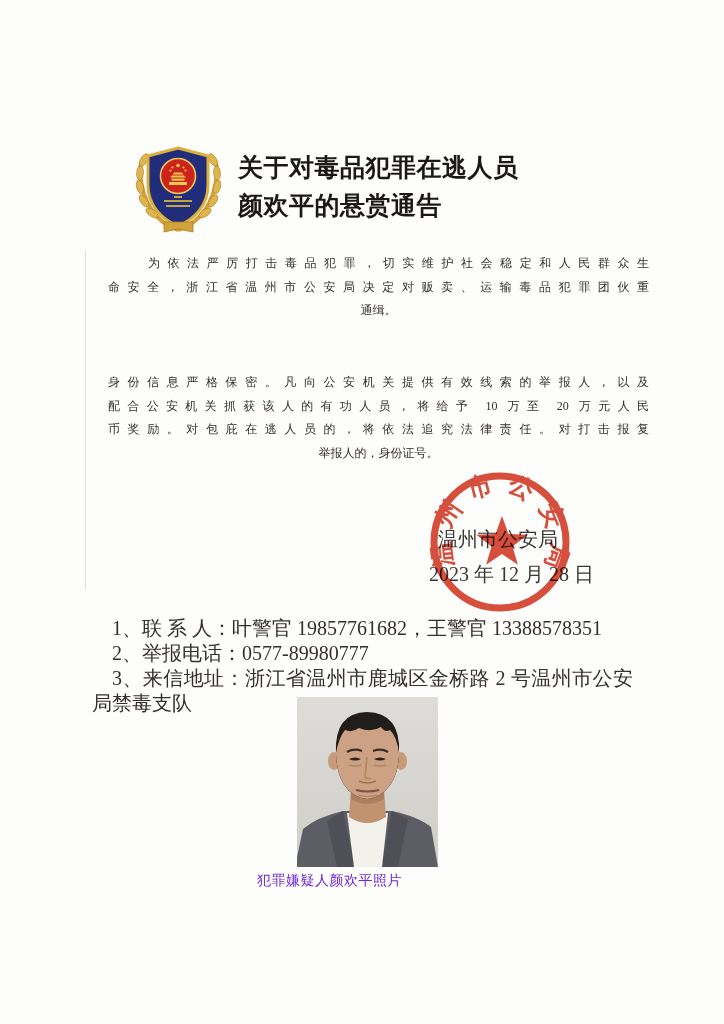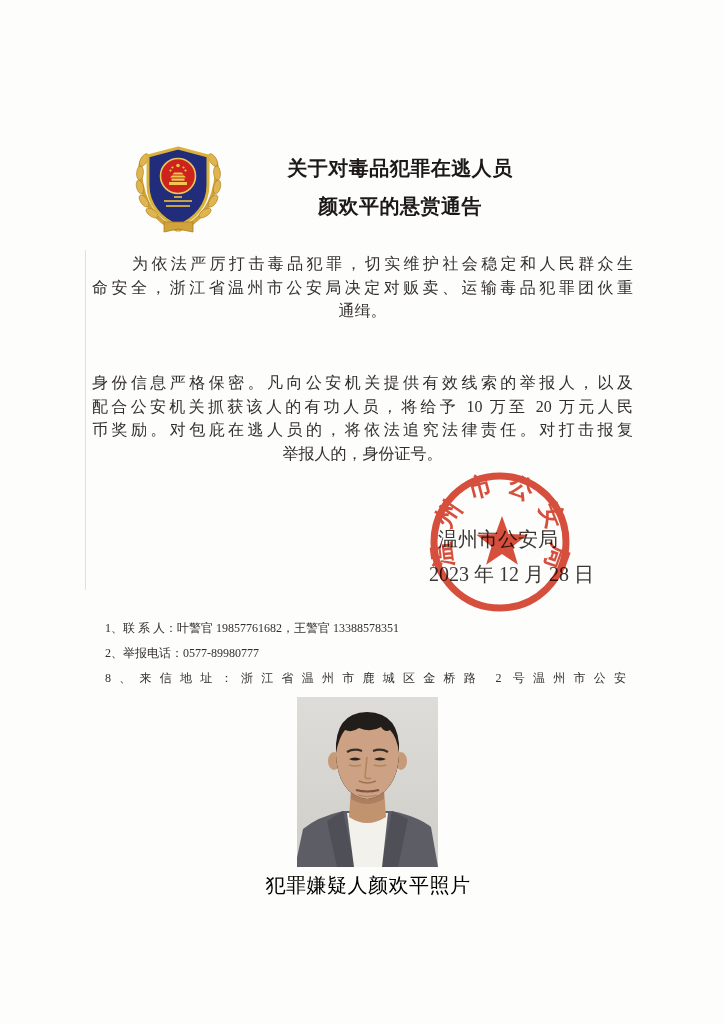--- a/index.html
+++ b/index.html
@@ -7,43 +7,43 @@
     position:relative;width:724px;height:1024px;background:#fdfdfc;overflow:hidden;
     font-family:"Liberation Serif","DejaVu Serif",serif;color:#2e2a26;
   }
   .abs{position:absolute;}
   
   .scanline{left:85px;top:250px;width:1px;height:340px;background:#c9c9c9;opacity:.55;}
   
   .badge{left:131px;top:133px;width:95px;height:103px;}
   
   .title{
-    left:238px;top:149px;width:324px;text-align:center;
-    font-size:20px;line-height:38px;font-weight:bold;color:#1b1815;
+    left:238px;top:149px;width:324px;
+    font-size:25px;line-height:38px;font-weight:bold;color:#1b1815;
     letter-spacing:0.5px;
   }
   
-  .bodyblock{left:92px;width:541px;font-size:16px;line-height:23.5px;color:#332f2b;}
+  .bodyblock{left:108px;width:541px;font-size:12px;line-height:23.5px;color:#332f2b;}
   .p1{top:252px;} .p2{top:371px;}
   .jline{text-align:justify;text-align-last:justify;}
   .indent2{text-indent:40px;}
   .lastline{text-align:center;}
   
   .signature{left:438px;top:526px;font-size:20px;color:#3a3632;}
   .dateline{left:429px;top:561px;font-size:20px;color:#3a3632;}
   
   .seal{left:420px;top:462px;width:160px;height:160px;opacity:.9;mix-blend-mode:multiply;}
   .seal text{font-family:"Liberation Serif","DejaVu Serif",serif;font-weight:bold;font-size:25px;letter-spacing:11px;}
   
-  .contacts{left:85px;top:616px;width:541px;font-size:12px;line-height:25px;color:#332f2b;}
+  .contacts{left:92px;top:616px;width:541px;font-size:20px;line-height:25px;color:#332f2b;}
   .cindent{text-indent:20px;}
   .cjust{text-align:justify;text-align-last:justify;text-indent:20px;}
   
   .photo{left:297px;top:697px;width:141px;height:170px;}
-  .caption{left:257px;top:872px;width:222px;text-align:center;font-size:20px;color:#000000;letter-spacing:0.5px;}
+  .caption{left:257px;top:872px;width:222px;text-align:left;font-size:14px;color:#6d28d9;letter-spacing:0.5px;}
 </style>
 </head>
 <body>
 
 <div class="page">
 
   <div class="abs scanline"></div>
 
   <div class="abs badge">
     <svg width="95" height="103" viewBox="0 0 95 103">
@@ -121,21 +121,22 @@
       <polygon points="0,-27 6.5,-8.9 25.7,-8.3 10.5,3.4 15.9,21.8 0,11 -15.9,21.8 -10.5,3.4 -25.7,-8.3 -6.5,-8.9" fill="#d43b28" transform="translate(2,1)"></polygon>
       <text fill="#d43b28">
         <textPath href="#sealArc" startOffset="2">温州市公安局</textPath>
       </text>
     </svg>
   </div>
 
   <div class="abs contacts">
     <div class="cindent">1、联 系 人：叶警官 19857761682，王警官 13388578351</div>
     <div class="cindent">2、举报电话：0577-89980777</div>
-    <div class="cjust">8、来信地址：浙江省温州市鹿城区金桥路 2 号温州市公安</div>
+    <div class="cjust">3、来信地址：浙江省温州市鹿城区金桥路 2 号温州市公安</div>
+    <div>局禁毒支队</div>
   </div>
 
   <div class="abs photo">
     <svg width="141" height="170" viewBox="0 0 141 170">
       <defs>
         <linearGradient id="pbg" x1="0" y1="0" x2="0" y2="1">
           <stop offset="0" stop-color="#dedcd8"></stop>
           <stop offset="1" stop-color="#d0cec9"></stop>
         </linearGradient>
       </defs>

